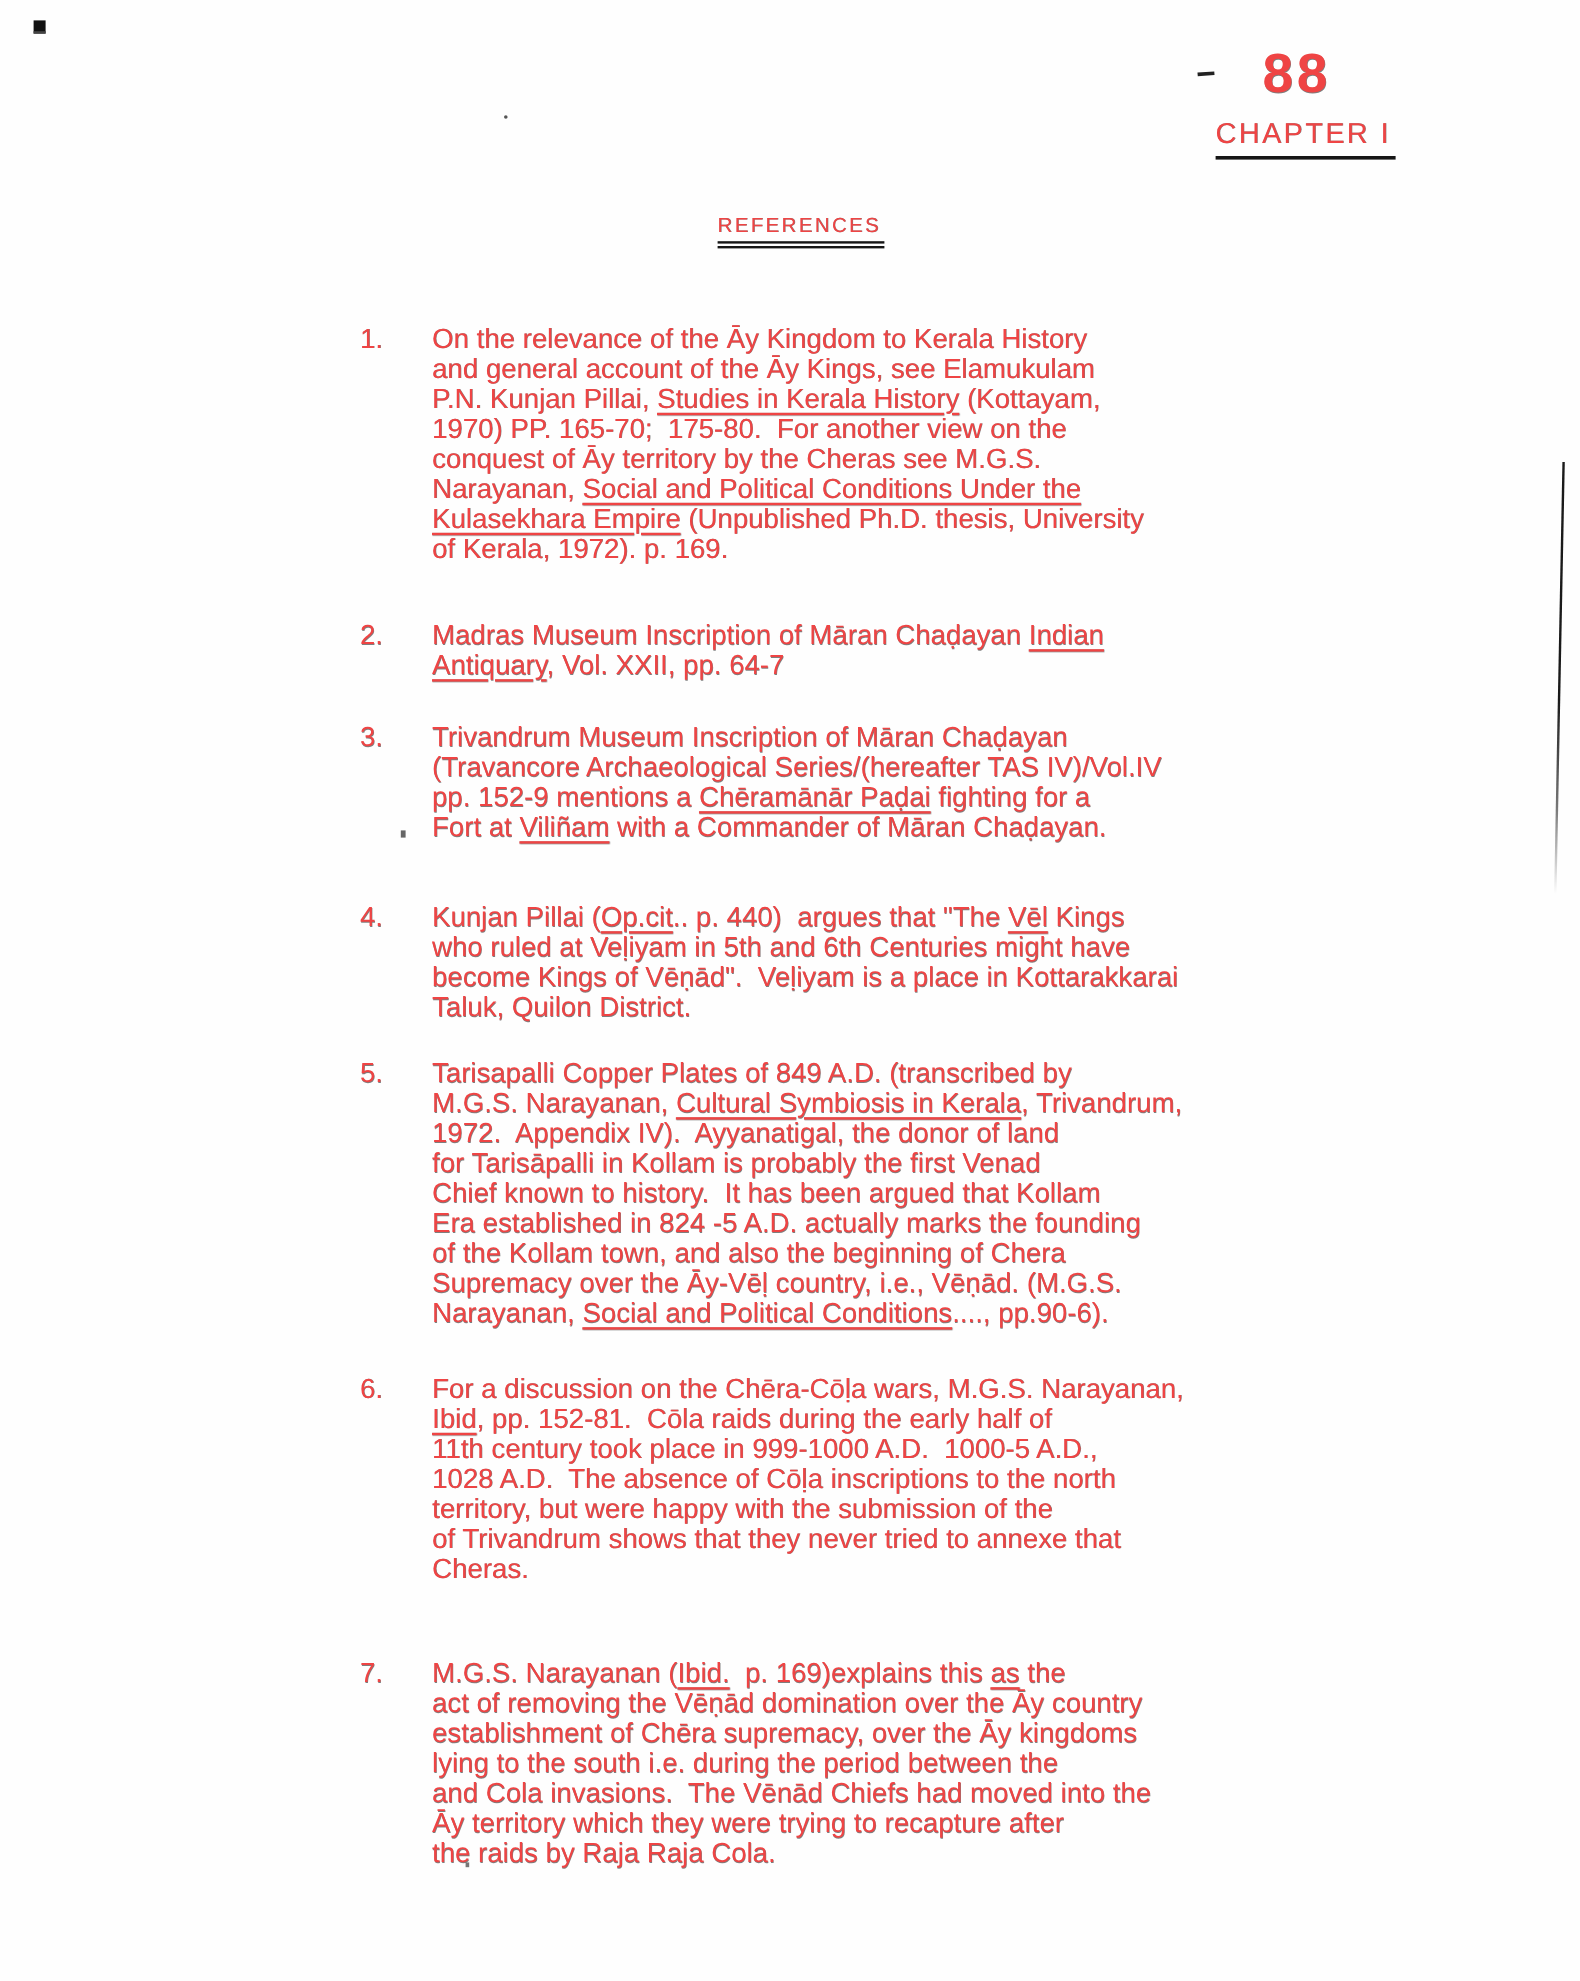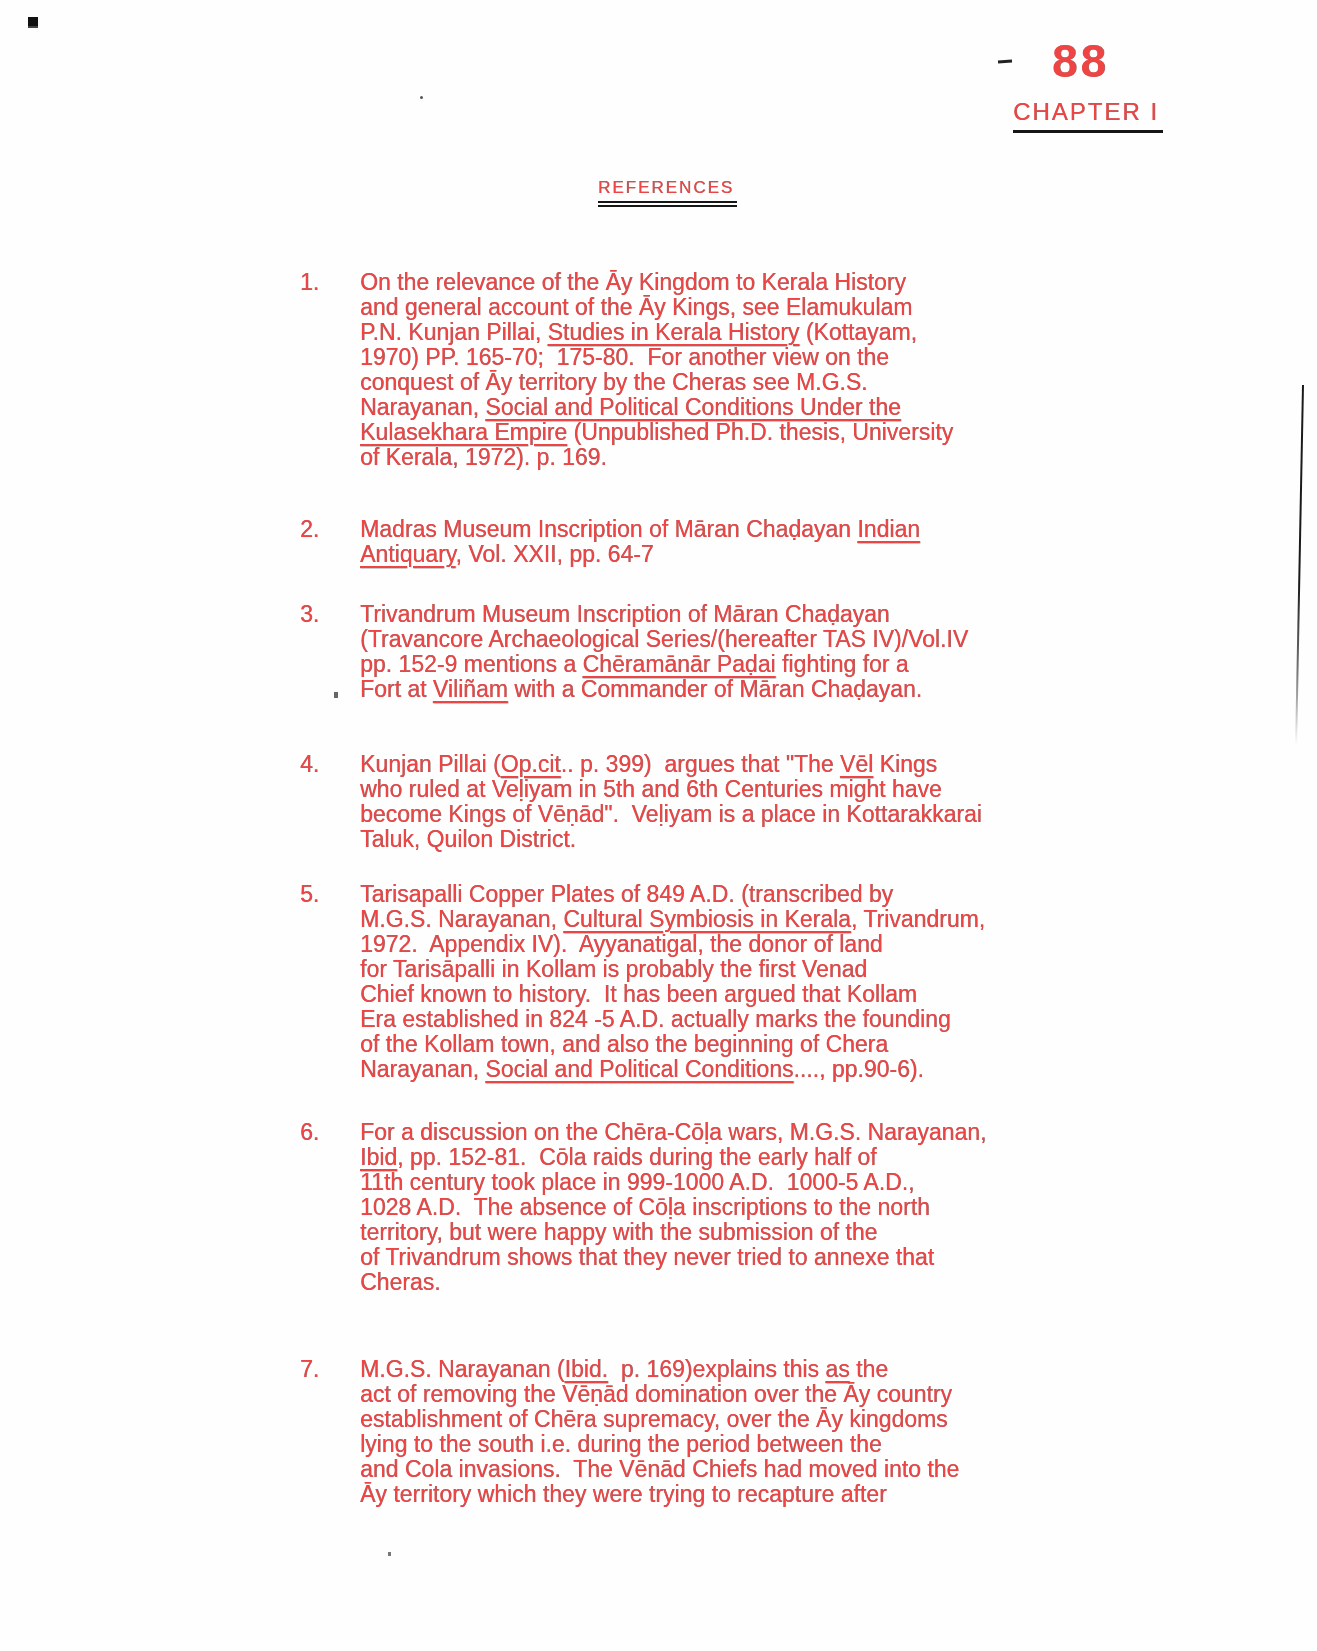--- a/index.html
+++ b/index.html
@@ -125,36 +125,37 @@
         <div class="ref-body">
           <div class="ref-line"><span>Trivandrum Museum Inscription of Māran Chaḍayan</span></div>
           <div class="ref-line"><span>(Travancore Archaeological Series/(hereafter TAS IV)/Vol.IV</span></div>
           <div class="ref-line"><span>pp. 152-9 mentions a </span><span class="u">Chēramānār Paḍai</span><span> fighting for a</span></div>
           <div class="ref-line"><span>Fort at </span><span class="u">Viliñam</span><span> with a Commander of Māran Chaḍayan.</span></div>
         </div>
       </div>
       <div class="ref">
         <div class="ref-num">4.</div>
         <div class="ref-body">
-          <div class="ref-line"><span>Kunjan Pillai (</span><span class="u">Op.cit</span><span>.. p. 399)  argues that "The </span><span class="u">Vēl</span><span> Kings</span></div>
+          <div class="ref-line"><span>Kunjan Pillai (</span><span class="u">Op.cit</span><span>.. p. 440)  argues that "The </span><span class="u">Vēl</span><span> Kings</span></div>
           <div class="ref-line"><span>who ruled at Veḷiyam in 5th and 6th Centuries might have</span></div>
           <div class="ref-line"><span>become Kings of Vēṇād".  Veḷiyam is a place in Kottarakkarai</span></div>
           <div class="ref-line"><span>Taluk, Quilon District.</span></div>
         </div>
       </div>
       <div class="ref">
         <div class="ref-num">5.</div>
         <div class="ref-body">
           <div class="ref-line"><span>Tarisapalli Copper Plates of 849 A.D. (transcribed by</span></div>
           <div class="ref-line"><span>M.G.S. Narayanan, </span><span class="u">Cultural Symbiosis in Kerala</span><span>, Trivandrum,</span></div>
           <div class="ref-line"><span>1972.  Appendix IV).  Ayyanatigal, the donor of land</span></div>
           <div class="ref-line"><span>for Tarisāpalli in Kollam is probably the first Venad</span></div>
           <div class="ref-line"><span>Chief known to history.  It has been argued that Kollam</span></div>
           <div class="ref-line"><span>Era established in 824 -5 A.D. actually marks the founding</span></div>
           <div class="ref-line"><span>of the Kollam town, and also the beginning of Chera</span></div>
+          <div class="ref-line"><span>Supremacy over the Āy-Vēḷ country, i.e., Vēṇād. (M.G.S.</span></div>
           <div class="ref-line"><span>Narayanan, </span><span class="u">Social and Political Conditions</span><span>...., pp.90-6).</span></div>
         </div>
       </div>
       <div class="ref">
         <div class="ref-num">6.</div>
         <div class="ref-body">
           <div class="ref-line"><span>For a discussion on the Chēra-Cōḷa wars, M.G.S. Narayanan,</span></div>
           <div class="ref-line"><span class="u">Ibid</span><span>, pp. 152-81.  Cōla raids during the early half of</span></div>
           <div class="ref-line"><span>11th century took place in 999-1000 A.D.  1000-5 A.D.,</span></div>
           <div class="ref-line"><span>1028 A.D.  The absence of Cōḷa inscriptions to the north</span></div>
@@ -165,16 +166,17 @@
       </div>
       <div class="ref">
         <div class="ref-num">7.</div>
         <div class="ref-body">
           <div class="ref-line"><span>M.G.S. Narayanan (</span><span class="u">Ibid.</span><span>  p. 169)explains this </span><span class="u">as</span><span> the</span></div>
           <div class="ref-line"><span>act of removing the Vēṇād domination over the Āy country</span></div>
           <div class="ref-line"><span>establishment of Chēra supremacy, over the Āy kingdoms</span></div>
           <div class="ref-line"><span>lying to the south i.e. during the period between the</span></div>
           <div class="ref-line"><span>and Cola invasions.  The Vēnād Chiefs had moved into the</span></div>
           <div class="ref-line"><span>Āy territory which they were trying to recapture after</span></div>
+          <div class="ref-line"><span>the raids by Raja Raja Cola.</span></div>
         </div>
       </div>
     </div>
 </div>
 
 </body></html>

